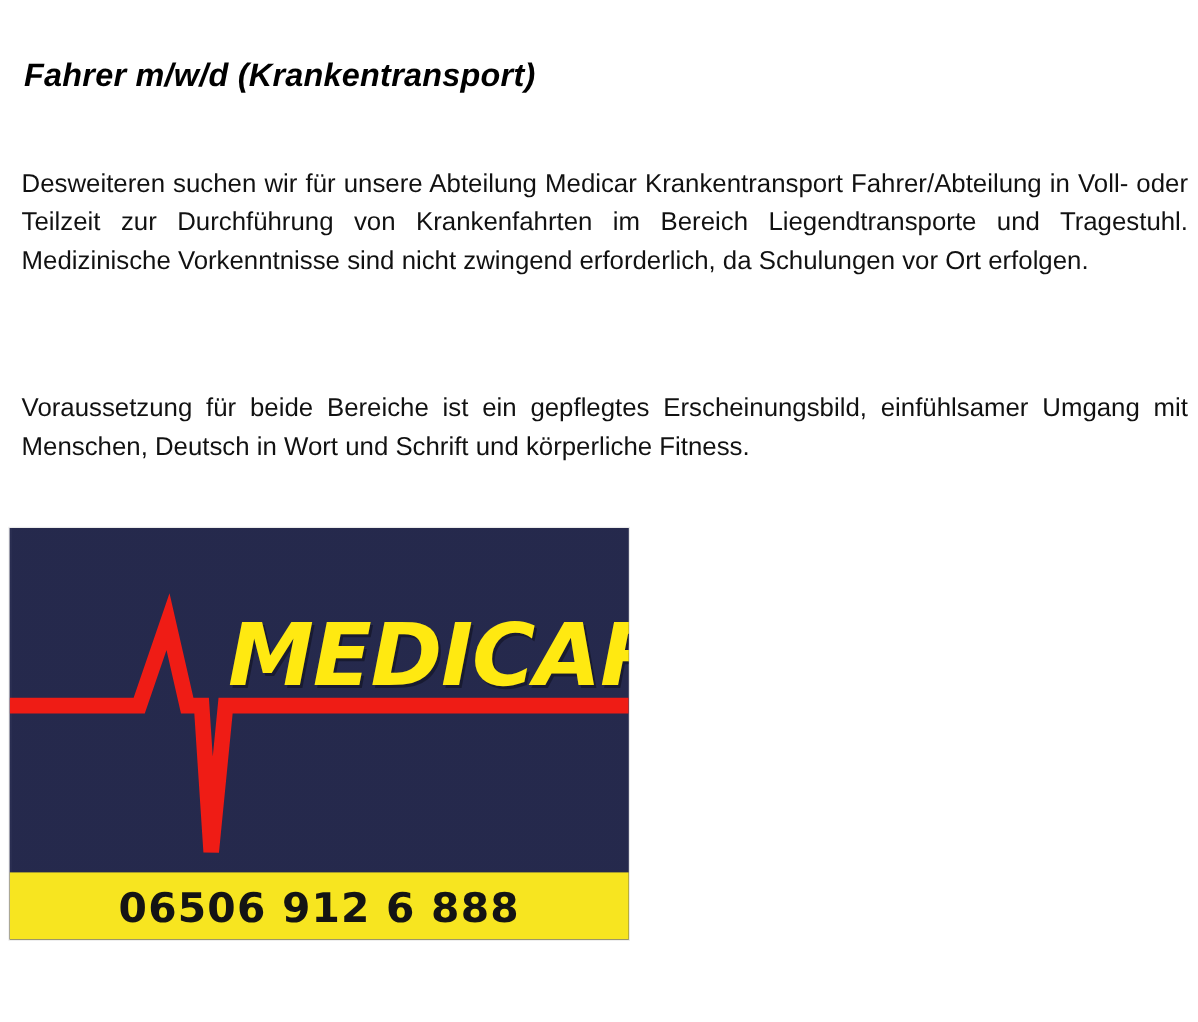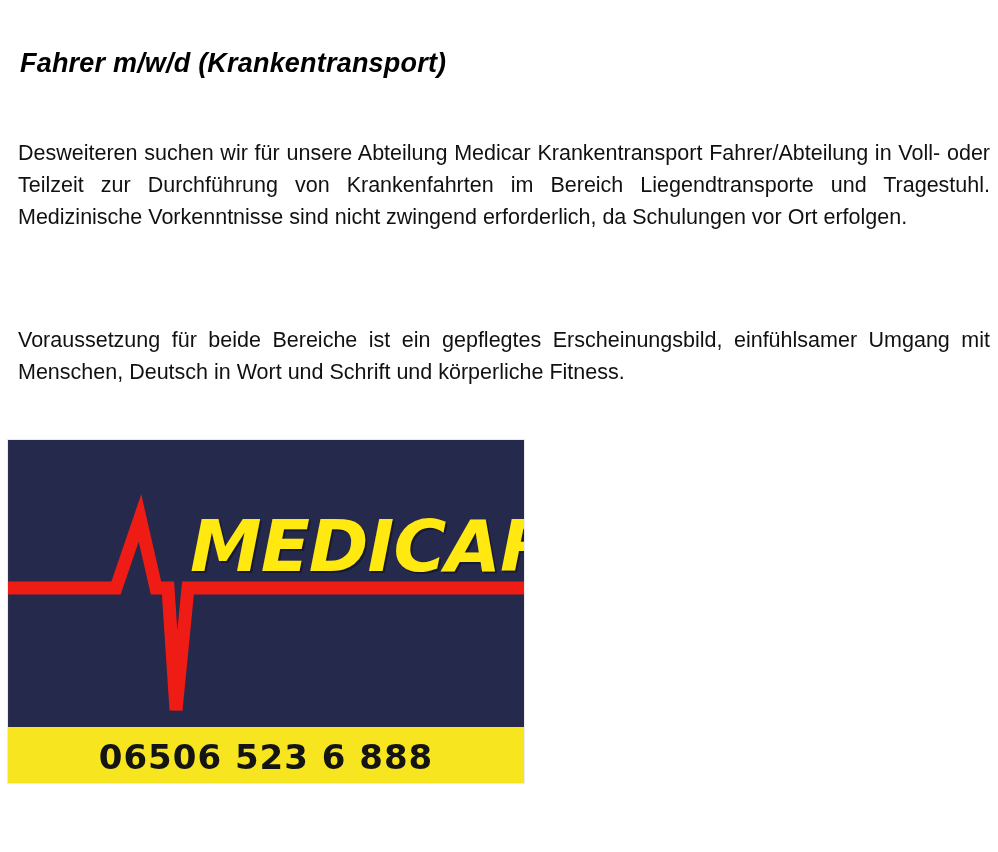--- a/index.html
+++ b/index.html
@@ -131,16 +131,16 @@
   <div class="logo-card">
     <div class="noise"></div>
 
     <svg class="ecg" viewBox="0 0 516 290" preserveAspectRatio="none">
       <polyline points="0,148 108,148 132,78 148,148 160,148 168,270 180,148 516,148" fill="none" stroke="#ef1c15" stroke-width="13" stroke-linejoin="miter" stroke-linecap="butt"></polyline>
     </svg>
 
     <div class="logo-word">MEDICAR</div>
 
     <div class="logo-bottom"></div>
-    <div class="logo-phone">06506 523 6 888</div>
+    <div class="logo-phone">06506 912 6 888</div>
   </div>
 
 </div>
 
 </body></html>

